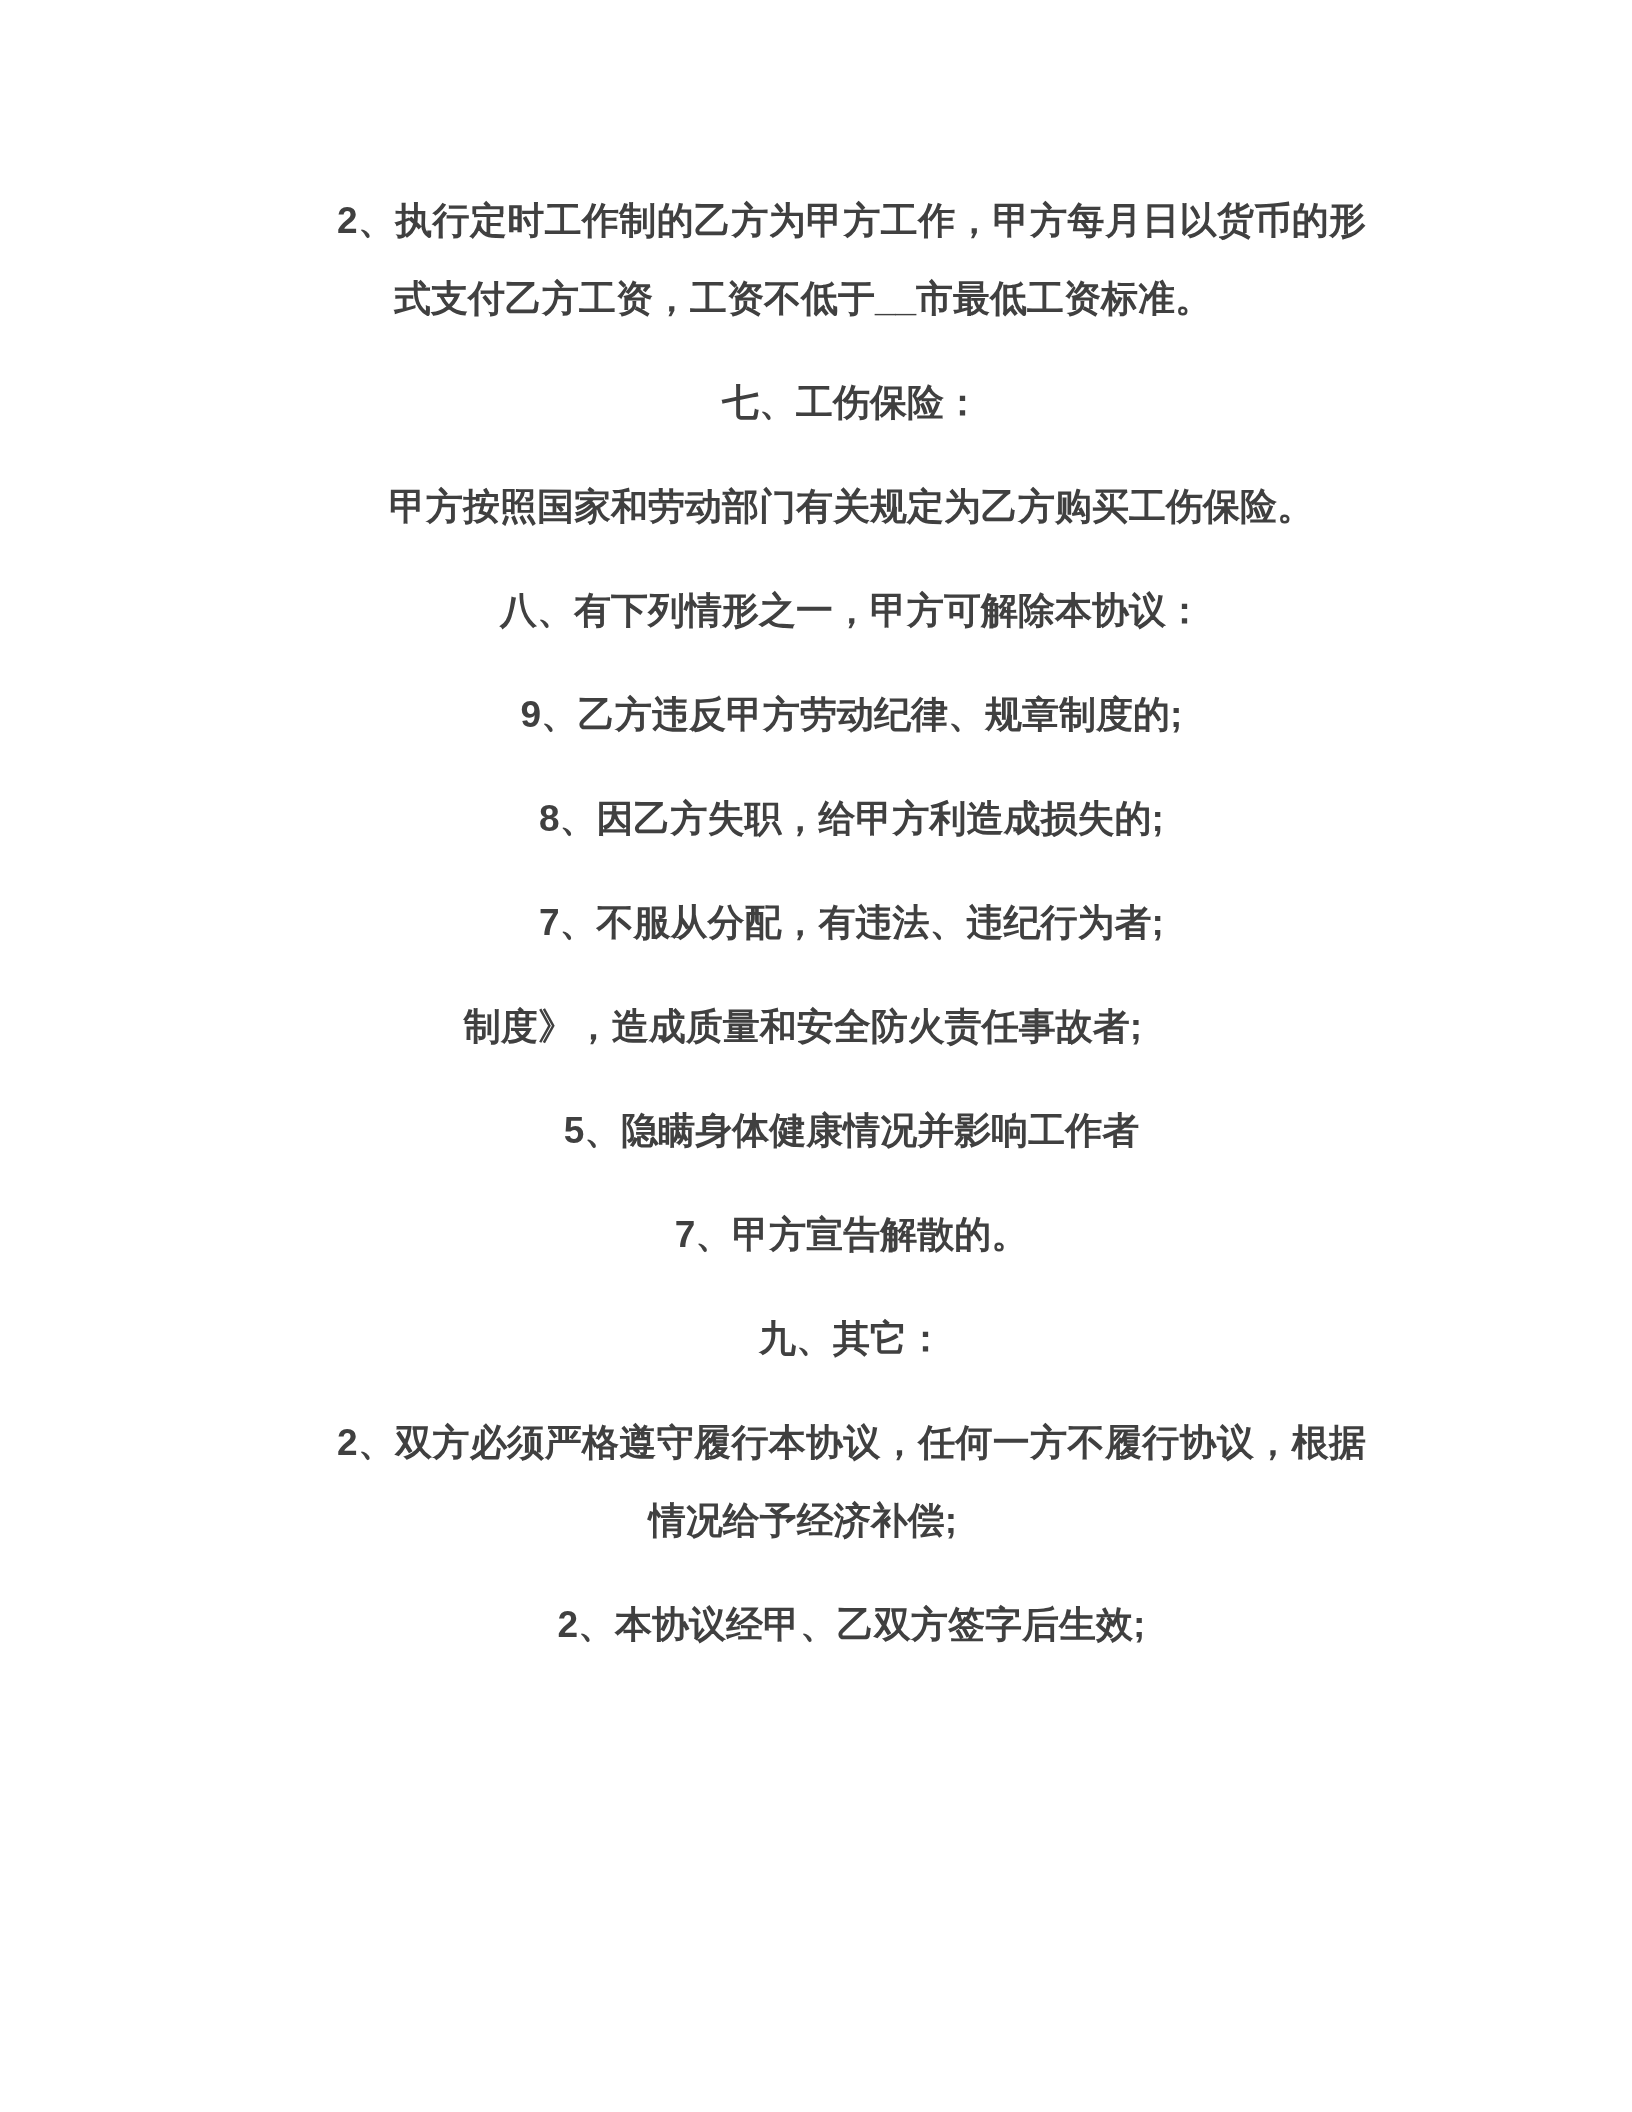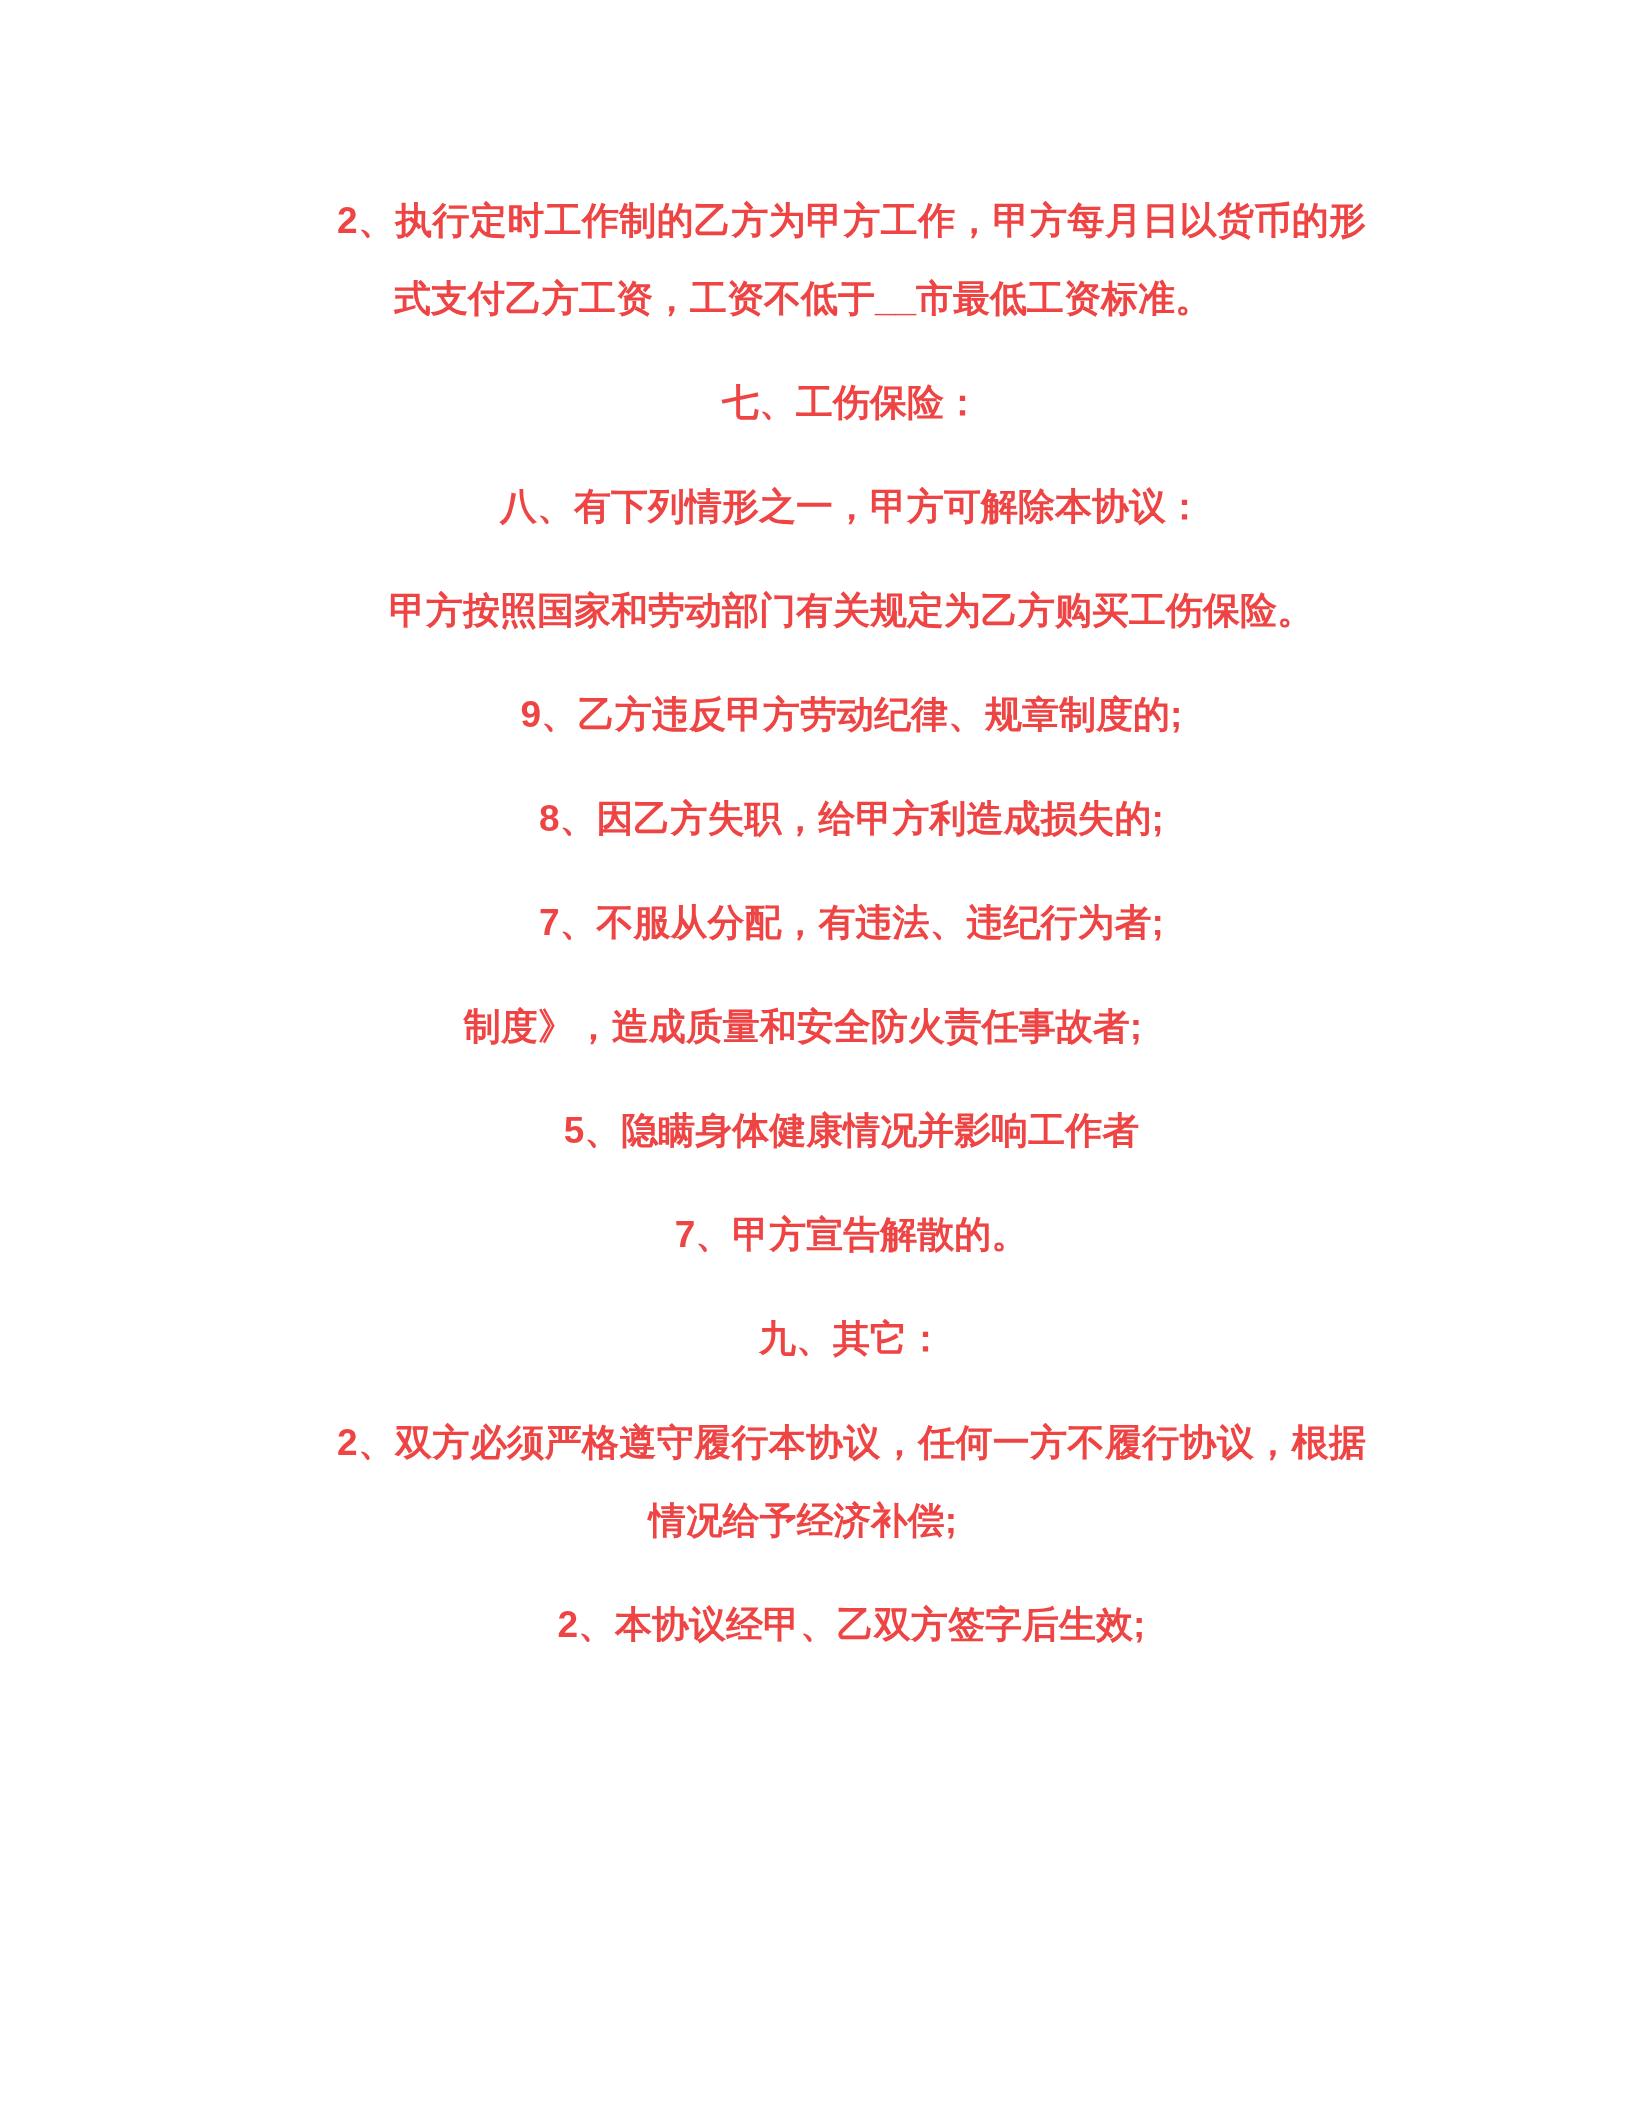--- a/index.html
+++ b/index.html
@@ -14,21 +14,21 @@
       width: 1632px;
       height: 2112px;
       background: #ffffff;
       overflow: hidden;
     }
     .doc-body {
       position: absolute;
       left: 240px;
       top: 182px;
       width: 1126px;
-      color: #ef4444;
+      color: #404040;
       font-size: 37px;
       font-weight: 700;
       letter-spacing: 0;
     }
     .para { margin: 0 0 26px 0; }
     .line {
       line-height: 78px;
       white-space: normal;
       text-align: center;
     }
@@ -47,25 +47,25 @@
     <div class="para">
       <div class="line indent justify">2、执行定时工作制的乙方为甲方工作，甲方每月日以货币的形</div>
       <div class="line">式支付乙方工资，工资不低于__市最低工资标准。</div>
     </div>
 
     <div class="para">
       <div class="line indent">七、工伤保险：</div>
     </div>
 
     <div class="para">
-      <div class="line indent">八、有下列情形之一，甲方可解除本协议：</div>
+      <div class="line indent">甲方按照国家和劳动部门有关规定为乙方购买工伤保险。</div>
     </div>
 
     <div class="para">
-      <div class="line indent">甲方按照国家和劳动部门有关规定为乙方购买工伤保险。</div>
+      <div class="line indent">八、有下列情形之一，甲方可解除本协议：</div>
     </div>
 
     <div class="para">
       <div class="line indent">9、乙方违反甲方劳动纪律、规章制度的;</div>
     </div>
 
     <div class="para">
       <div class="line indent">8、因乙方失职，给甲方利造成损失的;</div>
     </div>
 

